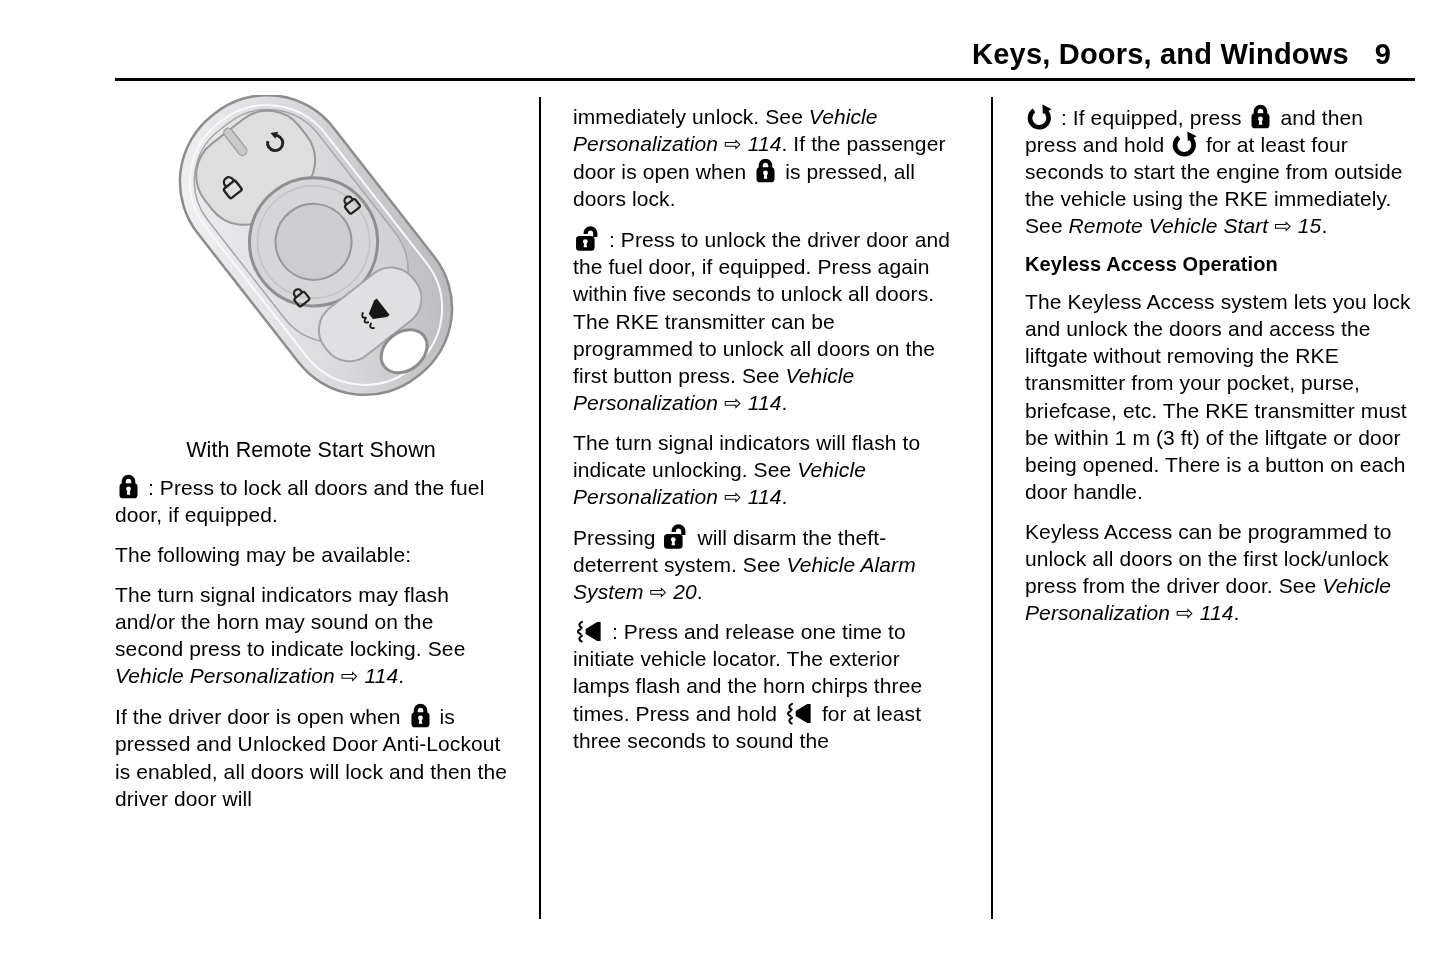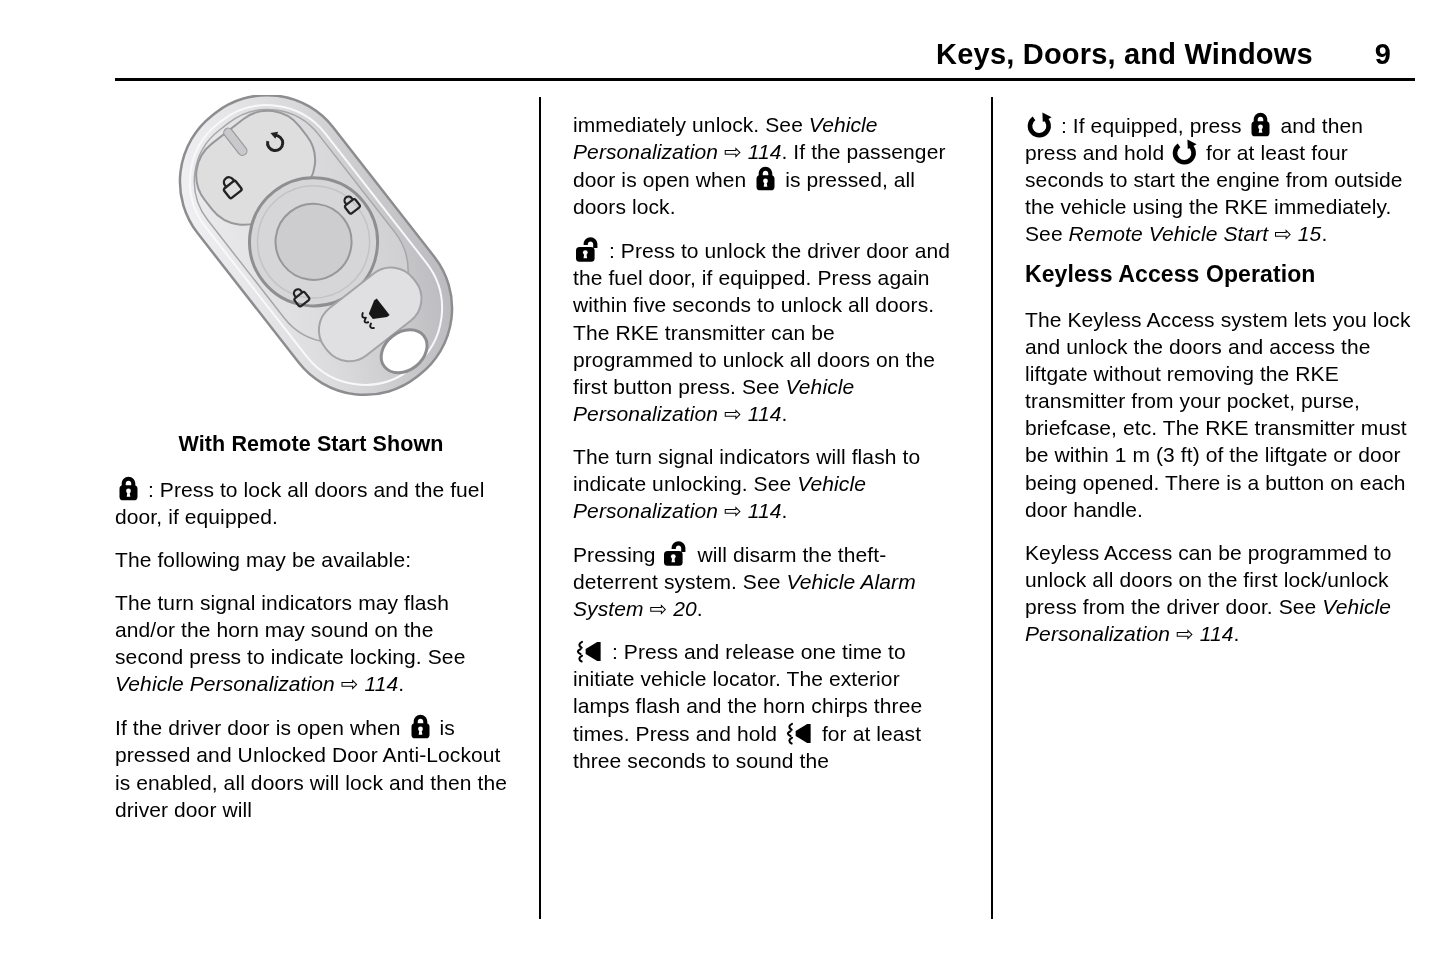--- a/index.html
+++ b/index.html
@@ -1,32 +1,32 @@
 <!DOCTYPE html>
 <html><head>
 <meta charset="utf-8">
 <style>
   html,body{margin:0;padding:0;background:#ffffff;}
   body{width:1445px;height:965px;font-family:"Liberation Sans",sans-serif;color:#000;overflow:hidden;}
   .page{box-sizing:border-box;width:1445px;height:965px;padding:38px 30px 0 115px;}
-  .hdr{display:flex;justify-content:flex-end;align-items:baseline;gap:62px;padding-right:24px;}
+  .hdr{display:flex;justify-content:flex-end;align-items:baseline;gap:26px;padding-right:24px;}
   .hdr .title{font-weight:bold;font-size:29px;letter-spacing:.2px;}
   .hdr .pnum{font-weight:bold;font-size:29px;}
   .rule{border:none;border-top:3px solid #000;margin:7px 0 0 0;}
   .cols{display:flex;margin-top:14px;height:836px;}
   .col{font-size:21px;line-height:1.29;letter-spacing:.1px;}
   .col-left{width:392px;}
   .col-mid{width:386px;}
   .col-right{width:386px;}
   .vdiv{width:2px;background:#000;height:822px;margin:2px 32px 0 32px;flex:none;}
-  p{margin:16px 0 13px 0;}
+  p{margin:8px 0 13px 0;}
   em{font-style:italic;}
-  h2{font-size:23px;font-weight:bold;margin:6px 0 10px 0;letter-spacing:.1px;}
+  h2{font-size:20px;font-weight:bold;margin:6px 0 10px 0;letter-spacing:.1px;}
   figure{margin:0 0 8px 0;text-align:center;}
-  figcaption{font-weight:bold;font-size:21.5px;margin-top:0;}
+  figcaption{font-weight:normal;font-size:21.5px;margin-top:6px;}
   .ticon{display:inline-block;vertical-align:-5px;margin:0 2px;}
   .ticon svg{display:block;}
 </style>
 </head>
 <body>
 
 <div class="page">
 
   <div class="hdr">
     <span class="title">Keys, Doors, and Windows</span>

